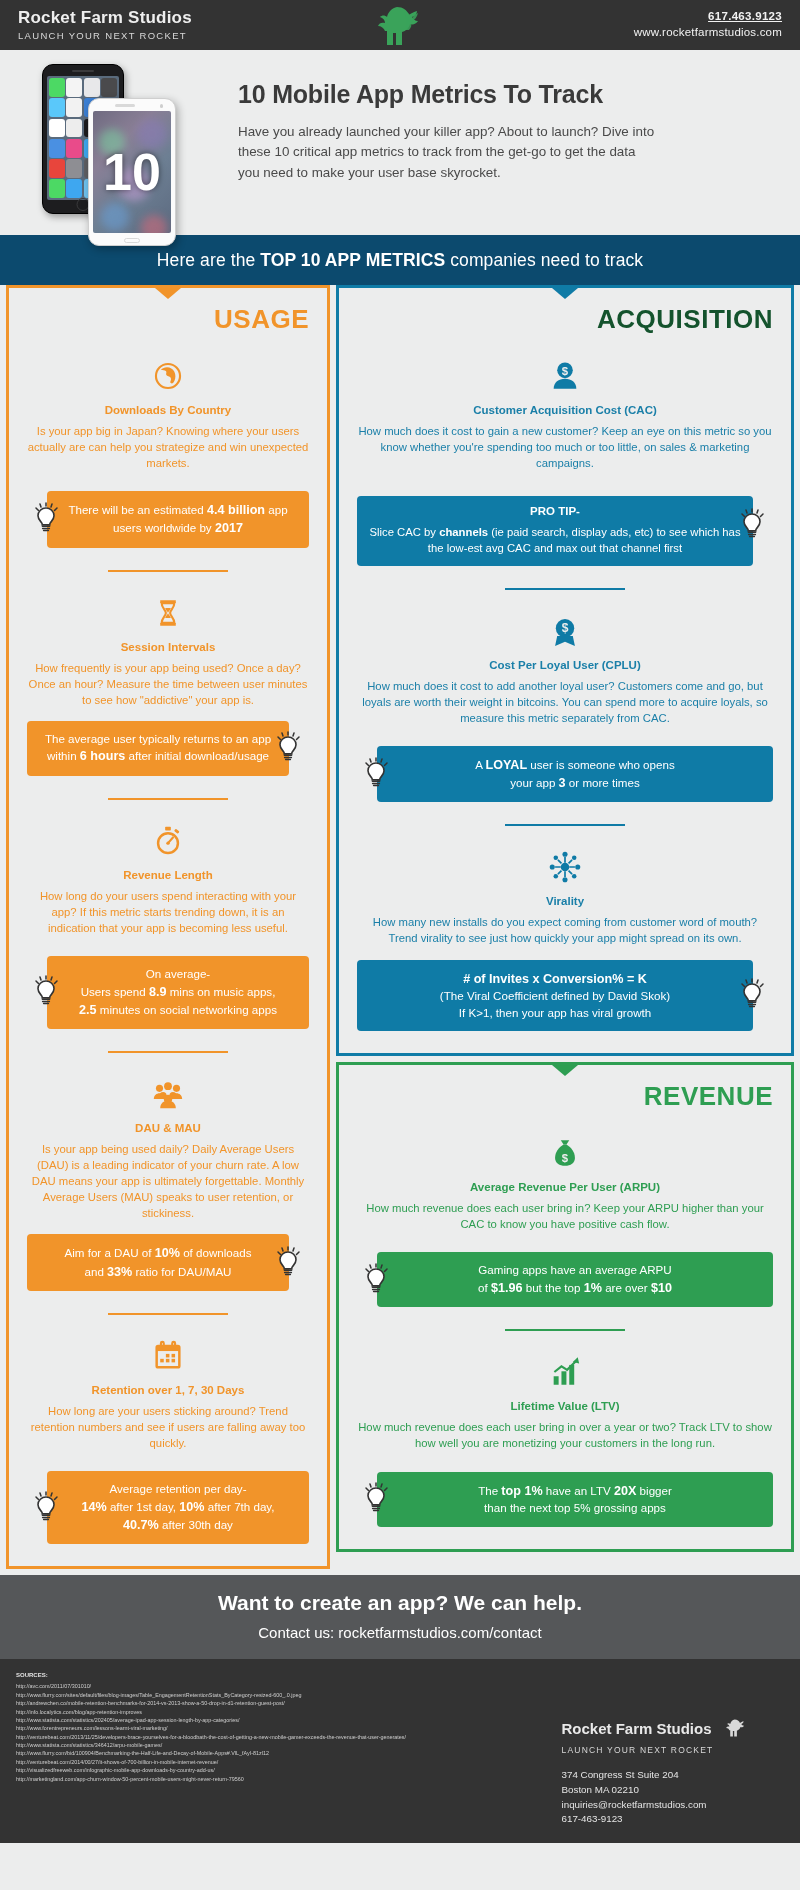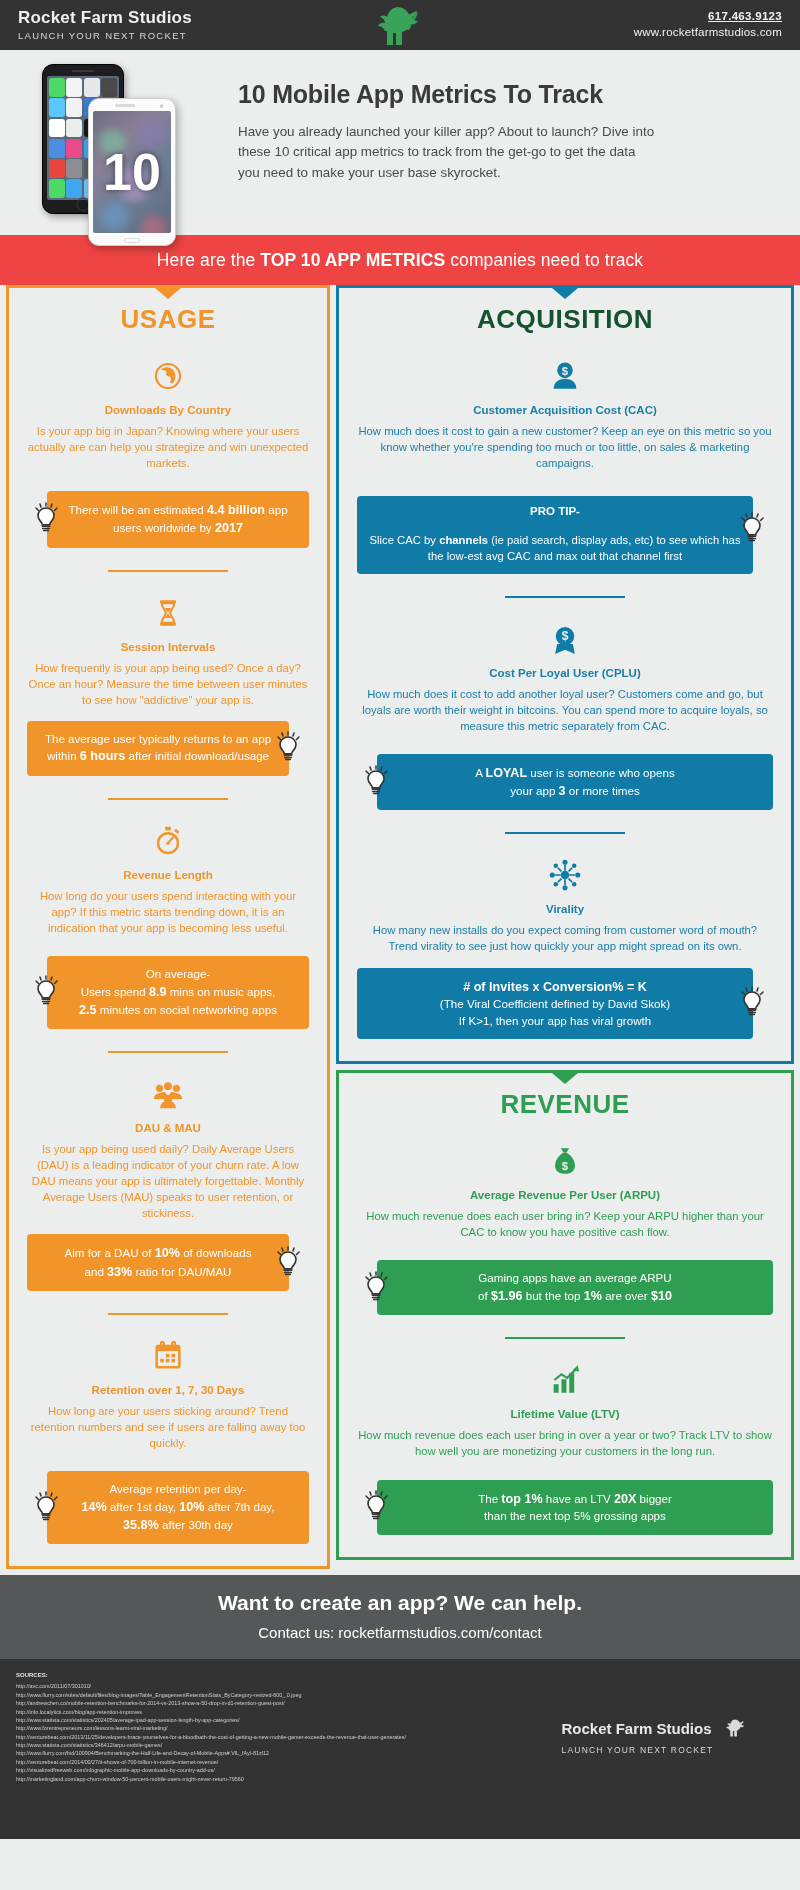--- a/index.html
+++ b/index.html
@@ -60,42 +60,42 @@
   .phone-white .speaker{position:absolute;top:5px;left:42%;transform:translateX(-50%);width:20px;height:2.5px;background:#d9d9d9;border-radius:2px;}
   .phone-white .cam{position:absolute;top:5px;right:12px;width:3.5px;height:3.5px;background:#cfcfcf;border-radius:50%;}
   .phone-white .home{position:absolute;bottom:2px;left:50%;transform:translateX(-50%);width:16px;height:5px;border:1px solid #d9d9d9;border-radius:3px;}
 
   .hero-text { position:absolute; left:238px; top:30px; width:420px; }
   .hero-title { font-size:25px; font-weight:bold; color:#3a3a3a; letter-spacing:-.2px; }
   .hero-sub { margin-top:13px; font-size:13.4px; line-height:1.52; color:#4a4a4a; }
 
   
   .banner {
-    height:50px; background:#ef4444; display:flex; align-items:center; justify-content:center;
+    height:50px; background:#0c4a6e; display:flex; align-items:center; justify-content:center;
   }
   .banner-text { color:#ffffff; font-size:17.5px; letter-spacing:.1px; }
   .banner-text b { font-weight:bold; }
 
   
   .cols { display:flex; gap:6px; padding:0 6px; align-items:flex-start; }
   .col-left { width:324px; }
   .col-right { width:458px; }
 
   .panel { background:#eceded; position:relative; padding:0 18px 22px; }
   .panel.usage { border:3px solid #f1942a; }
   .panel.acq   { border:3px solid #0f7ba6; }
   .panel.rev   { border:3px solid #2e9e52; margin-top:6px; }
 
   .notch { position:absolute; top:0; left:50%; transform:translateX(-50%);
            width:0;height:0;border-left:13px solid transparent;border-right:13px solid transparent; }
   .notch.o{ border-top:11px solid #f1942a;}
   .notch.b{ border-top:11px solid #0f7ba6;}
   .notch.g{ border-top:11px solid #2e9e52;}
 
-  .col-title { text-align:center; font-size:26px; font-weight:bold; letter-spacing:.5px; padding-top:16px; }
+  .col-title { text-align:right; font-size:26px; font-weight:bold; letter-spacing:.5px; padding-top:16px; }
   .col-title.o{ color:#f1942a;} .col-title.b{ color:#14532d;} .col-title.g{ color:#2e9e52;}
 
   .metric { text-align:center; padding-top:20px; }
   .metric .icon { height:42px; display:flex; align-items:center; justify-content:center; margin-bottom:7px;}
   .m-title { font-size:11.5px; font-weight:bold; margin-bottom:7px; }
   .m-desc  { font-size:11.3px; line-height:1.42; }
   .usage .m-title,.usage .m-desc{ color:#f1942a; }
   .acq   .m-title,.acq   .m-desc{ color:#1a7fa8; }
   .rev   .m-title,.rev   .m-desc{ color:#2e9e52; }
 
@@ -112,21 +112,21 @@
   .rev   .callout{ background:#2e9e52; }
   .bulb { width:28px; height:34px; flex:0 0 28px; position:relative; z-index:2;}
   .bulb.left{ margin-right:-14px; }
   .bulb.right{ margin-left:-14px; }
 
   .divider { width:120px; height:2px; background:#f1942a; margin:22px auto 0; }
   .acq .divider{ background:#0f7ba6;}
   .rev .divider{ background:#2e9e52;}
 
   .pro-tip { margin-top:12px; background:#0f7ba6; color:#fff; border-radius:4px; padding:9px 12px; text-align:center; }
-  .pro-tip .pt-head { font-size:11.5px; font-weight:bold; margin-bottom:15px; }
+  .pro-tip .pt-head { font-size:11.5px; font-weight:bold; margin-bottom:7px; }
   .pro-tip .pt-body { font-size:11.3px; line-height:1.45; }
   .pro-tip .pt-body b{ font-weight:bold; }
 
   
   .cta { background:#555759; padding:16px 0 18px; text-align:center; margin-top:6px; }
   .cta-head { color:#fff; font-size:21px; font-weight:bold; }
   .cta-sub  { color:#fff; font-size:15px; margin-top:9px; }
 
   
   .sources-band { background:#333333; padding:12px 16px 16px; display:flex; justify-content:space-between; min-height:180px;}
@@ -339,21 +339,21 @@
               <div class="m-title">Retention over 1, 7, 30 Days</div>
               <div class="m-desc">How long are your users sticking around? Trend retention numbers and see if users are falling away too quickly.</div>
               <div class="callout-wrap bulb-left">
                 <div class="bulb left"><svg width="28" height="34" viewBox="0 0 28 34">
                     <g stroke="#333" stroke-width="1.5" stroke-linecap="round">
                       <path d="M3 6l2.5 2.5M7 2l1 3M13 1v3M19 2l-1 3M24 6l-2.5 2.5"></path>
                     </g>
                     <path d="M13 6c-4.4 0-8 3.4-8 7.7 0 3.2 2 5 3.3 6.6.8 1 1 1.6 1 2.6h7.4c0-1 .2-1.6 1-2.6C19 18.7 21 16.9 21 13.7 21 9.4 17.4 6 13 6z" fill="#fff" stroke="#333" stroke-width="1.6"></path>
                     <path d="M9.4 24.2h7.2M9.6 26.4h6.8M10.6 28.6h4.8" stroke="#333" stroke-width="1.5" stroke-linecap="round"></path>
                   </svg></div>
-                <div class="callout">Average retention per day-<br><b>14%</b> after 1st day, <b>10%</b> after 7th day,<br><b>35.8%</b> after 30th day</div>
+                <div class="callout">Average retention per day-<br><b>14%</b> after 1st day, <b>10%</b> after 7th day,<br><b>40.7%</b> after 30th day</div>
               </div>
             </div>
           </div>
       </div>
     </div>
 
     <div class="col-right">
       <div class="panel acq">
         <div class="notch b"></div>
         <div class="col-title b">ACQUISITION</div>
@@ -517,16 +517,22 @@
     <div class="foot-right">
       <div>
         <span class="foot-brand">Rocket Farm Studios</span>
         <span class="foot-logo">
           <svg width="24" height="22" viewBox="0 0 54 44">
             <path fill="#d9d9d9" d="M24 3 C19 4 15 8 14 13 C12 11 9 11 7 13 C10 14 12 16 12 19 C9 18 6 19 5 22 C8 22 11 24 12 27 L14 27 L14 41 L20 41 L20 29 L23 29 L23 41 L29 41 L29 28 C33 27 36 24 37 20 C40 21 43 20 45 17 C42 17 40 15 39 13 C42 12 44 10 44 7 C41 8 38 9 36 11 C34 6 30 3 24 3 Z"></path>
           </svg>
         </span>
       </div>
       <div class="foot-tag">LAUNCH YOUR NEXT ROCKET</div>
+      <div class="foot-addr">
+        <div>374 Congress St Suite 204</div>
+        <div>Boston MA  02210</div>
+        <div>inquiries@rocketfarmstudios.com</div>
+        <div>617-463-9123</div>
+      </div>
     </div>
   </div>
 
 </div>
 
 </body></html>

